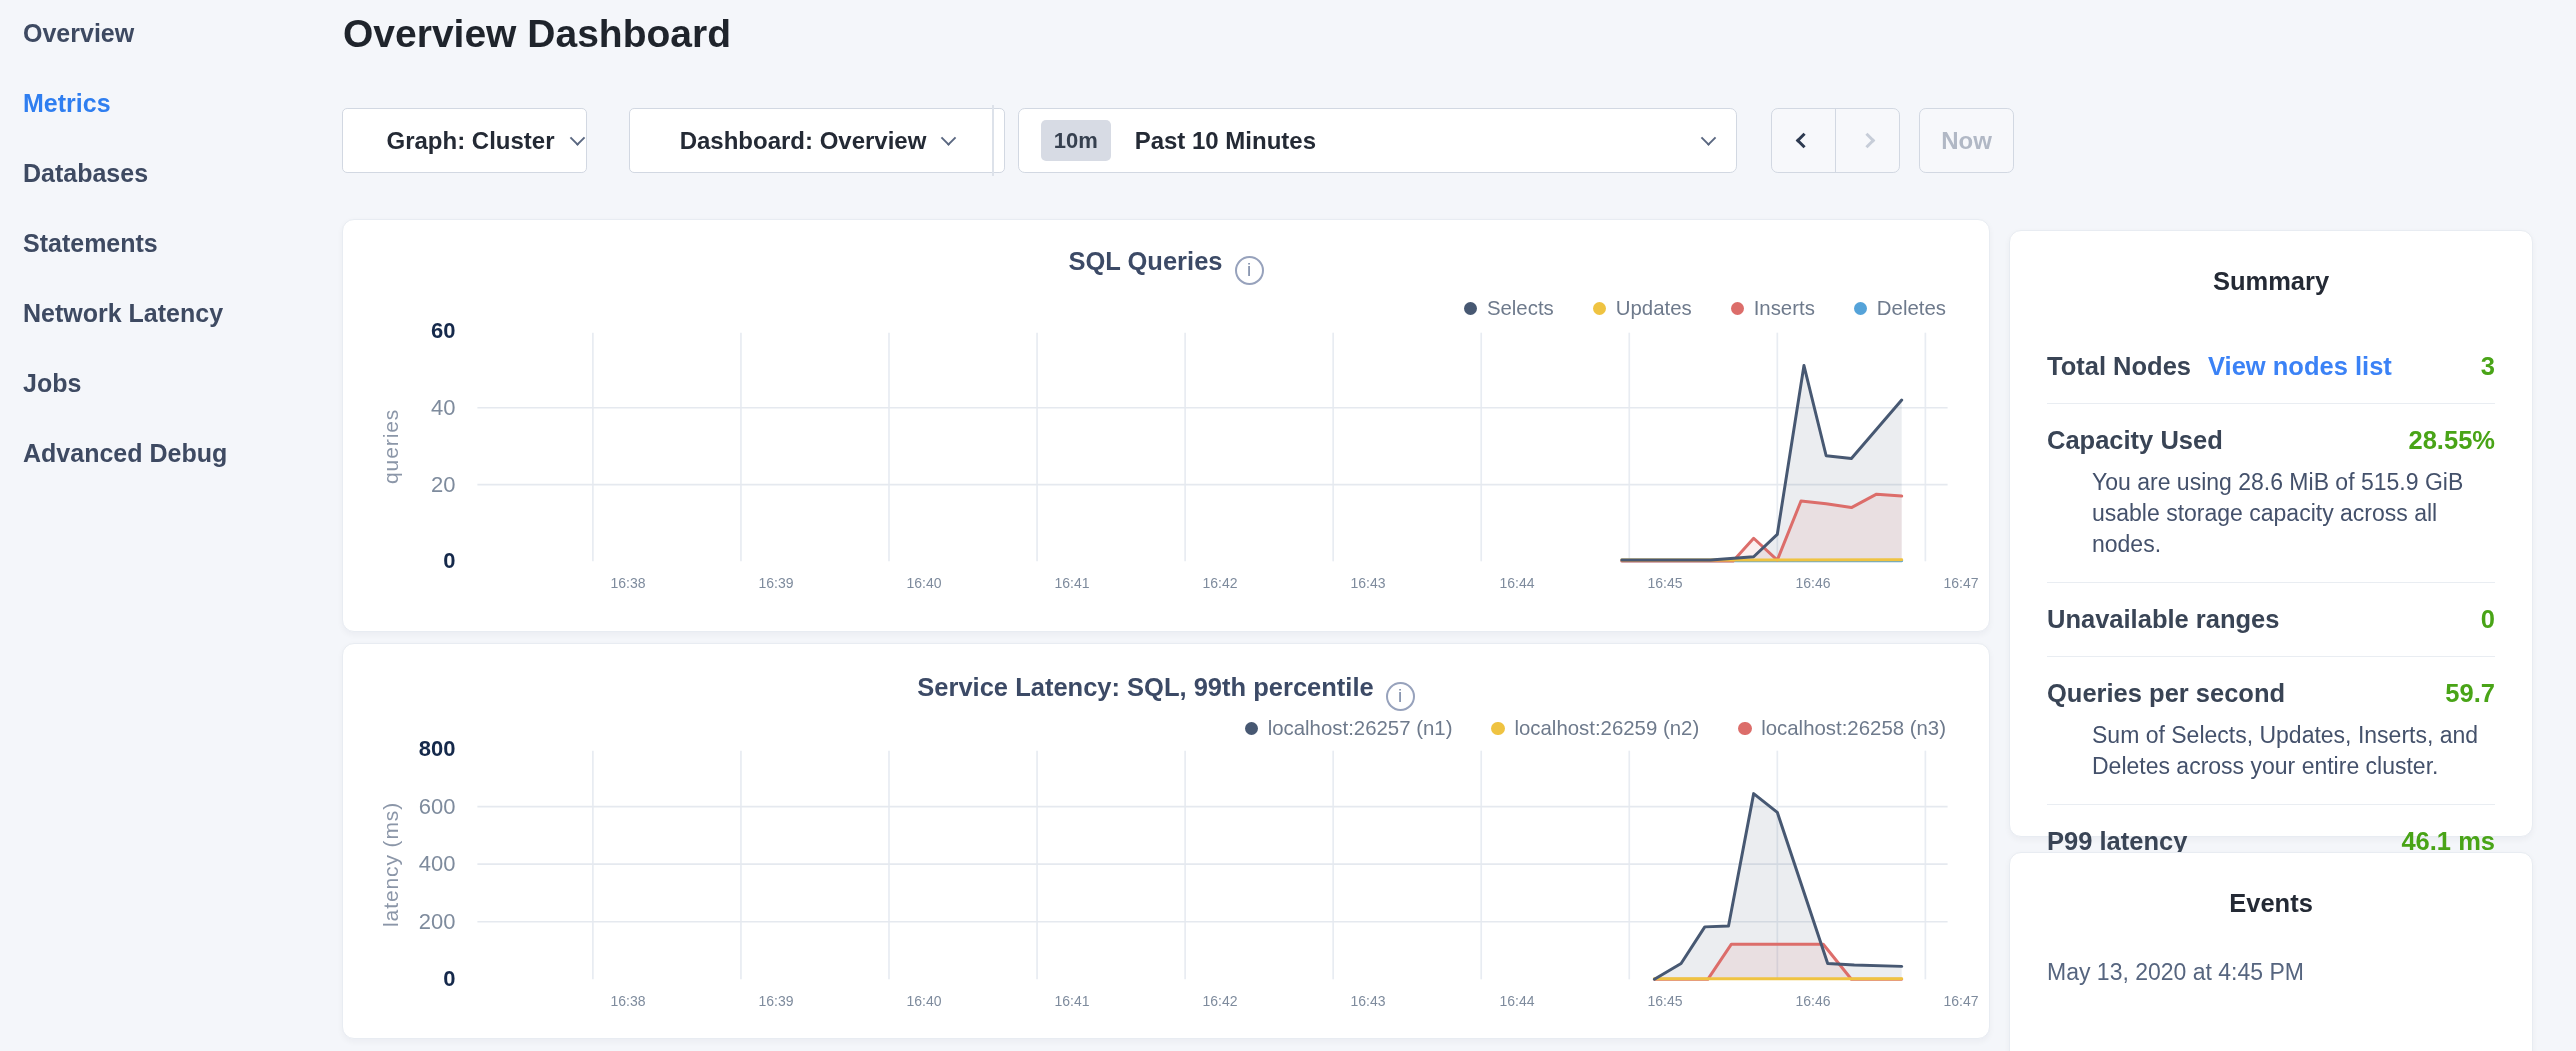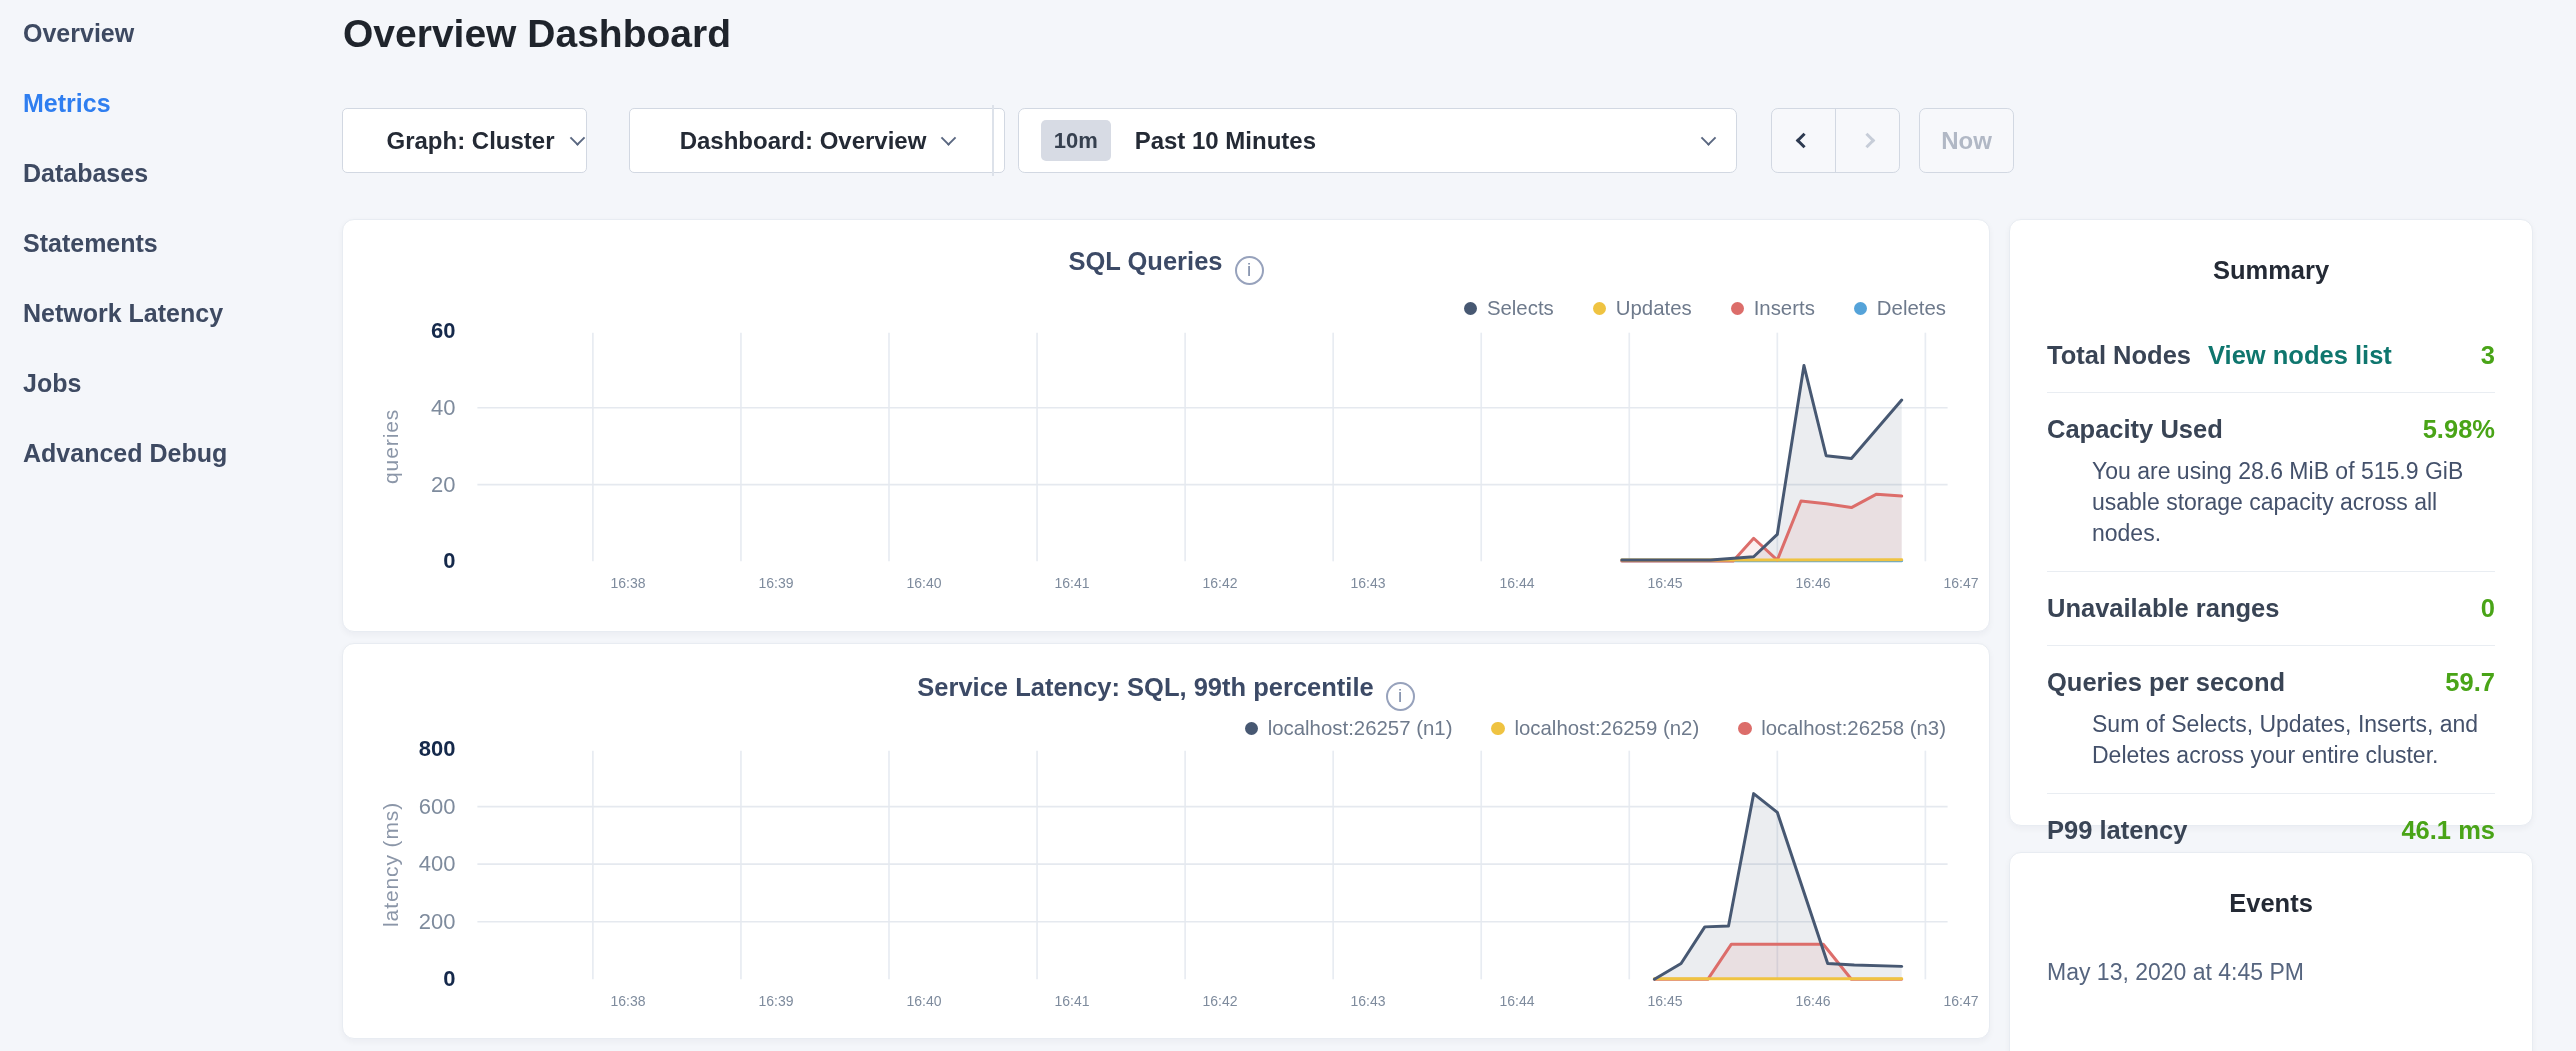--- a/index.html
+++ b/index.html
@@ -54,21 +54,21 @@
   .plot { position:absolute; left:134px; width:1471px; }
   .xtick { position:absolute; transform:translateX(-50%); font-size:14px; color:#7e8b9d; white-space:nowrap;margin-left:35px; }
   
   .side-card { left:2009px; width:524px; padding:0 37px; }
   .side-title { text-align:center; font-size:25.5px; font-weight:700; color:#242a35; margin-top:36px; }
   .sum-rows { margin-top:34px; }
   .sum-row { padding:22px 0; border-bottom:1.7px solid #e9edf2; }
   .sum-row.last { border-bottom:none; }
   .sum-line { display:flex; align-items:flex-end; }
   .sum-label { font-size:25.5px; font-weight:700; color:#394455; }
-  .sum-link { font-size:25.5px; font-weight:700; color:#0f766e; margin-left:17px; cursor:pointer; }
+  .sum-link { font-size:25.5px; font-weight:700; color:#3b82f6; margin-left:17px; cursor:pointer; }
   .sum-value { margin-left:auto; font-size:25.5px; font-weight:700; color:#49a417; }
   .sum-sub { margin-top:12px; font-size:23px; line-height:31px; color:#44516b;margin-left:45px; }
   .event-item { margin-top:41px; }
   .event-text { font-size:25px; line-height:37px; color:#242a35; }
   .event-time { margin-top:6.8px; font-size:23px; color:#56657f; }
 </style>
 </head>
 <body>
 
 <nav class="sidebar">
@@ -201,34 +201,34 @@
           <line x1="0" x2="1730" y1="67.75" y2="67.75" stroke="#e5e9ef" stroke-width="2"></line>
           <path d="M1385.0 271.0 L1416.4 252.4 L1444.3 209.3 L1472.2 208.3 L1501.8 52.5 L1529.6 74.5 L1588.9 252.4 L1620.2 254.1 L1676.0 255.8 L1676.0 271 L1385.0 271 Z" fill="#475872" fill-opacity="0.11" stroke="none"></path>
           <path d="M1385.0 271.0 L1447.8 271.0 L1475.6 229.7 L1583.7 229.7 L1616.8 271.0 L1676.0 271.0 L1676.0 271 L1385.0 271 Z" fill="#dc6d6a" fill-opacity="0.11" stroke="none"></path>
           <path d="M1385.0 271.0 L1447.8 271.0 L1475.6 229.7 L1583.7 229.7 L1616.8 271.0 L1676.0 271.0" fill="none" stroke="#dc6d6a" stroke-width="3.5" stroke-linejoin="round" stroke-linecap="round"></path>
           <path d="M1385.0 270.3 L1676.0 270.3" fill="none" stroke="#efc341" stroke-width="3.5" stroke-linejoin="round" stroke-linecap="round"></path>
           <path d="M1385.0 271.0 L1416.4 252.4 L1444.3 209.3 L1472.2 208.3 L1501.8 52.5 L1529.6 74.5 L1588.9 252.4 L1620.2 254.1 L1676.0 255.8" fill="none" stroke="#475872" stroke-width="3.5" stroke-linejoin="round" stroke-linecap="round"></path>
         </svg><div class="xtick" style="left: 116px; top: 244px;">16:38</div><div class="xtick" style="left: 264px; top: 244px;">16:39</div><div class="xtick" style="left: 412px; top: 244px;">16:40</div><div class="xtick" style="left: 560px; top: 244px;">16:41</div><div class="xtick" style="left: 708px; top: 244px;">16:42</div><div class="xtick" style="left: 856px; top: 244px;">16:43</div><div class="xtick" style="left: 1005px; top: 244px;">16:44</div><div class="xtick" style="left: 1153px; top: 244px;">16:45</div><div class="xtick" style="left: 1301px; top: 244px;">16:46</div><div class="xtick" style="left: 1449px; top: 244px;">16:47</div></div>
     </section>
   </div>
 
-<section class="card side-card" style="top:219px; height:607px;">
+<section class="card side-card" style="top:230px; height:607px;">
   <div class="side-title">Summary</div>
   <div class="sum-rows">
     <div class="sum-row">
       <div class="sum-line">
         <span class="sum-label">Total Nodes</span>
         <span class="sum-link">View nodes list</span>
         <span class="sum-value">3</span>
       </div>
     </div>
     <div class="sum-row">
       <div class="sum-line">
         <span class="sum-label">Capacity Used</span>
-        <span class="sum-value">5.98%</span>
+        <span class="sum-value">28.55%</span>
       </div>
       <div class="sum-sub">You are using 28.6 MiB of 515.9 GiB usable storage capacity across all nodes.</div>
     </div>
     <div class="sum-row">
       <div class="sum-line">
         <span class="sum-label">Unavailable ranges</span>
         <span class="sum-value">0</span>
       </div>
     </div>
     <div class="sum-row">

